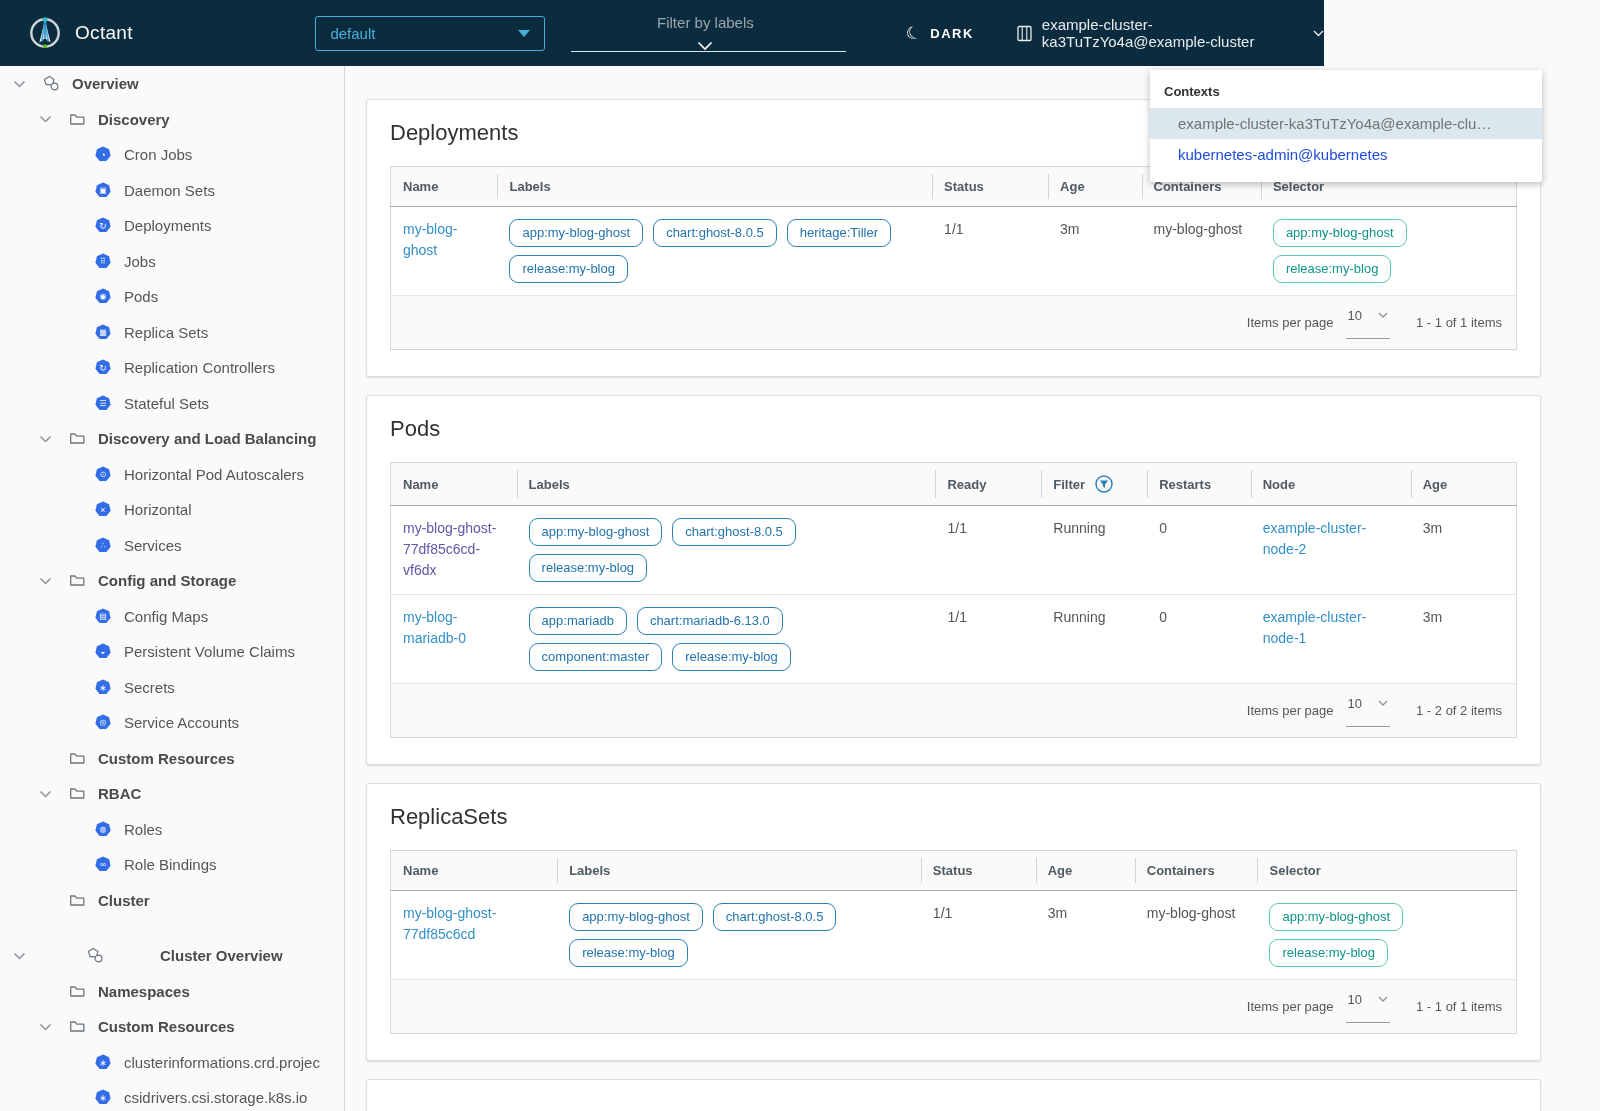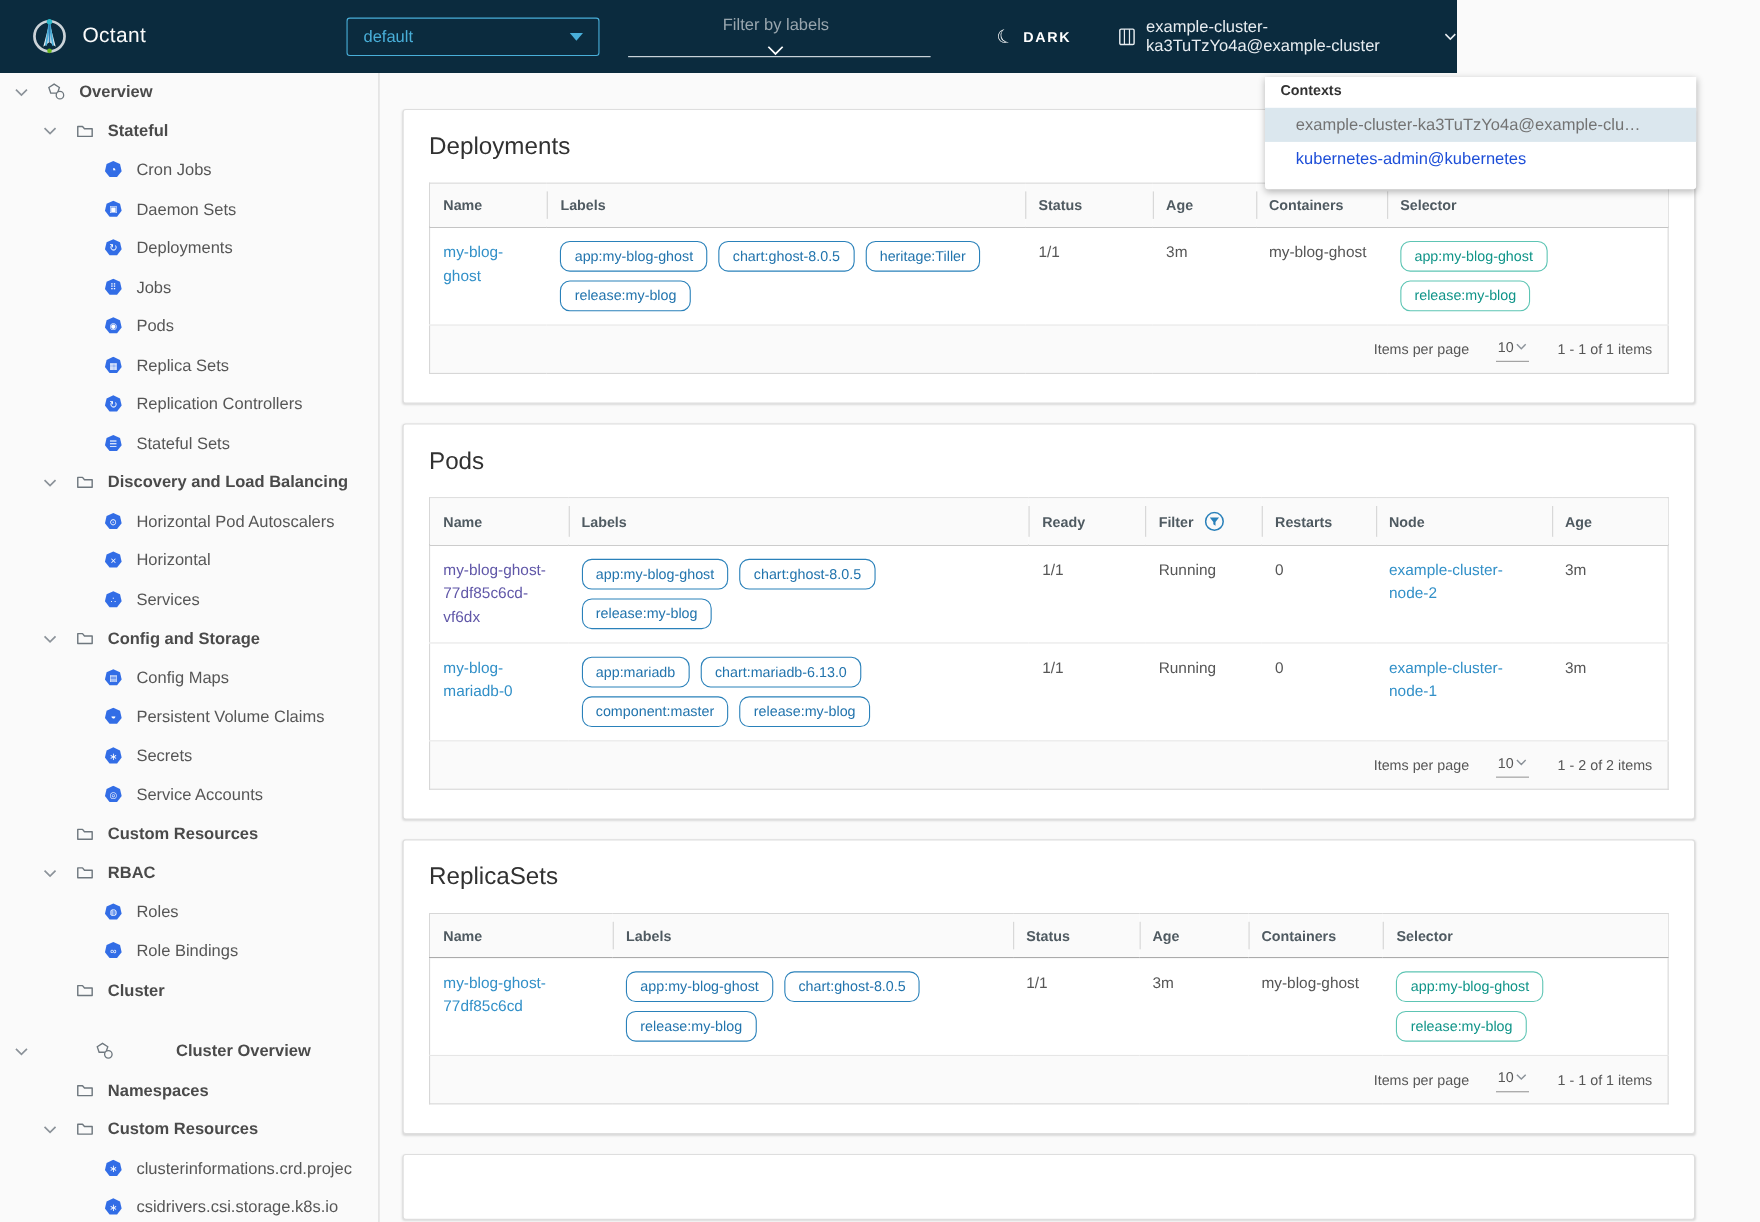--- a/index.html
+++ b/index.html
@@ -89,32 +89,32 @@
   .link.visited { color: #6057a8; }
 
   .tags { display: flex; flex-wrap: wrap; gap: 8px 10px; }
   .tag {
     display: inline-block; border: 1px solid #2a81ba; color: #2274ad; background: #fff;
     border-radius: 9px; padding: 5px 12px; font-size: 13px; line-height: 16px; white-space: nowrap; cursor: pointer;
   }
   .tag.teal { border-color: #5ec5b4; color: #0f9488; }
 
   .pager { display: flex; justify-content: flex-end; align-items: center; font-size: 13px; color: #565656; }
-  .pager-label { margin-right: 24px; }
+  .pager-label { margin-right: 12px; }
   .page-size {
-    display: flex; align-items: center; gap: 2px; padding: 2px 2px 5px;
+    display: flex; align-items: center; gap: 16px; padding: 2px 2px 15px;
     border-bottom: 1px solid #9a9a9a; margin-right: 22px; cursor: pointer;
   }
   .pager-range { min-width: 90px; text-align: right; }
 
   
   .context-menu {
     position: absolute; top: 70px; right: 58px; width: 392px;
     background: #fff; border-radius: 0 0 3px 3px; box-shadow: 0 2px 7px rgba(0,0,0,0.28);
-    padding: 0 0 12px; z-index: 50;
+    padding: 10px 0 12px; z-index: 50;
   }
   .cm-title { font-size: 13px; font-weight: bold; color: #313131; padding: 4px 14px 9px; }
   .cm-item {
     font-size: 15px; color: #1d4ed8; padding: 7px 14px 7px 28px; cursor: pointer;
     white-space: nowrap; overflow: hidden;
   }
   .cm-item.selected { background: #dbe7ee; color: #737373; }
 
   .next-card { height: 60px; margin-bottom: 0; }
 
@@ -211,21 +211,21 @@
     <span class="chev">
         <svg width="13" height="10" viewBox="0 0 13 10">
           <use href="#chev-down"></use>
         </svg>
       </span>
     <span class="nav-icon">
         <svg width="16" height="16" viewBox="0 0 16 16">
           <use href="#folder"></use>
         </svg>
       </span>
-    <span>Stateful</span>
+    <span>Discovery</span>
   </div>
 
   <div class="nav-row lvl3">
     <span class="nav-icon">
         <svg width="16" height="16" viewBox="0 0 16 16">
           <use href="#hepta"></use>
           <text x="8" y="11.5" text-anchor="middle" font-size="9" fill="#fff">◔</text>
         </svg>
       </span>
     <span>Cron Jobs</span>

